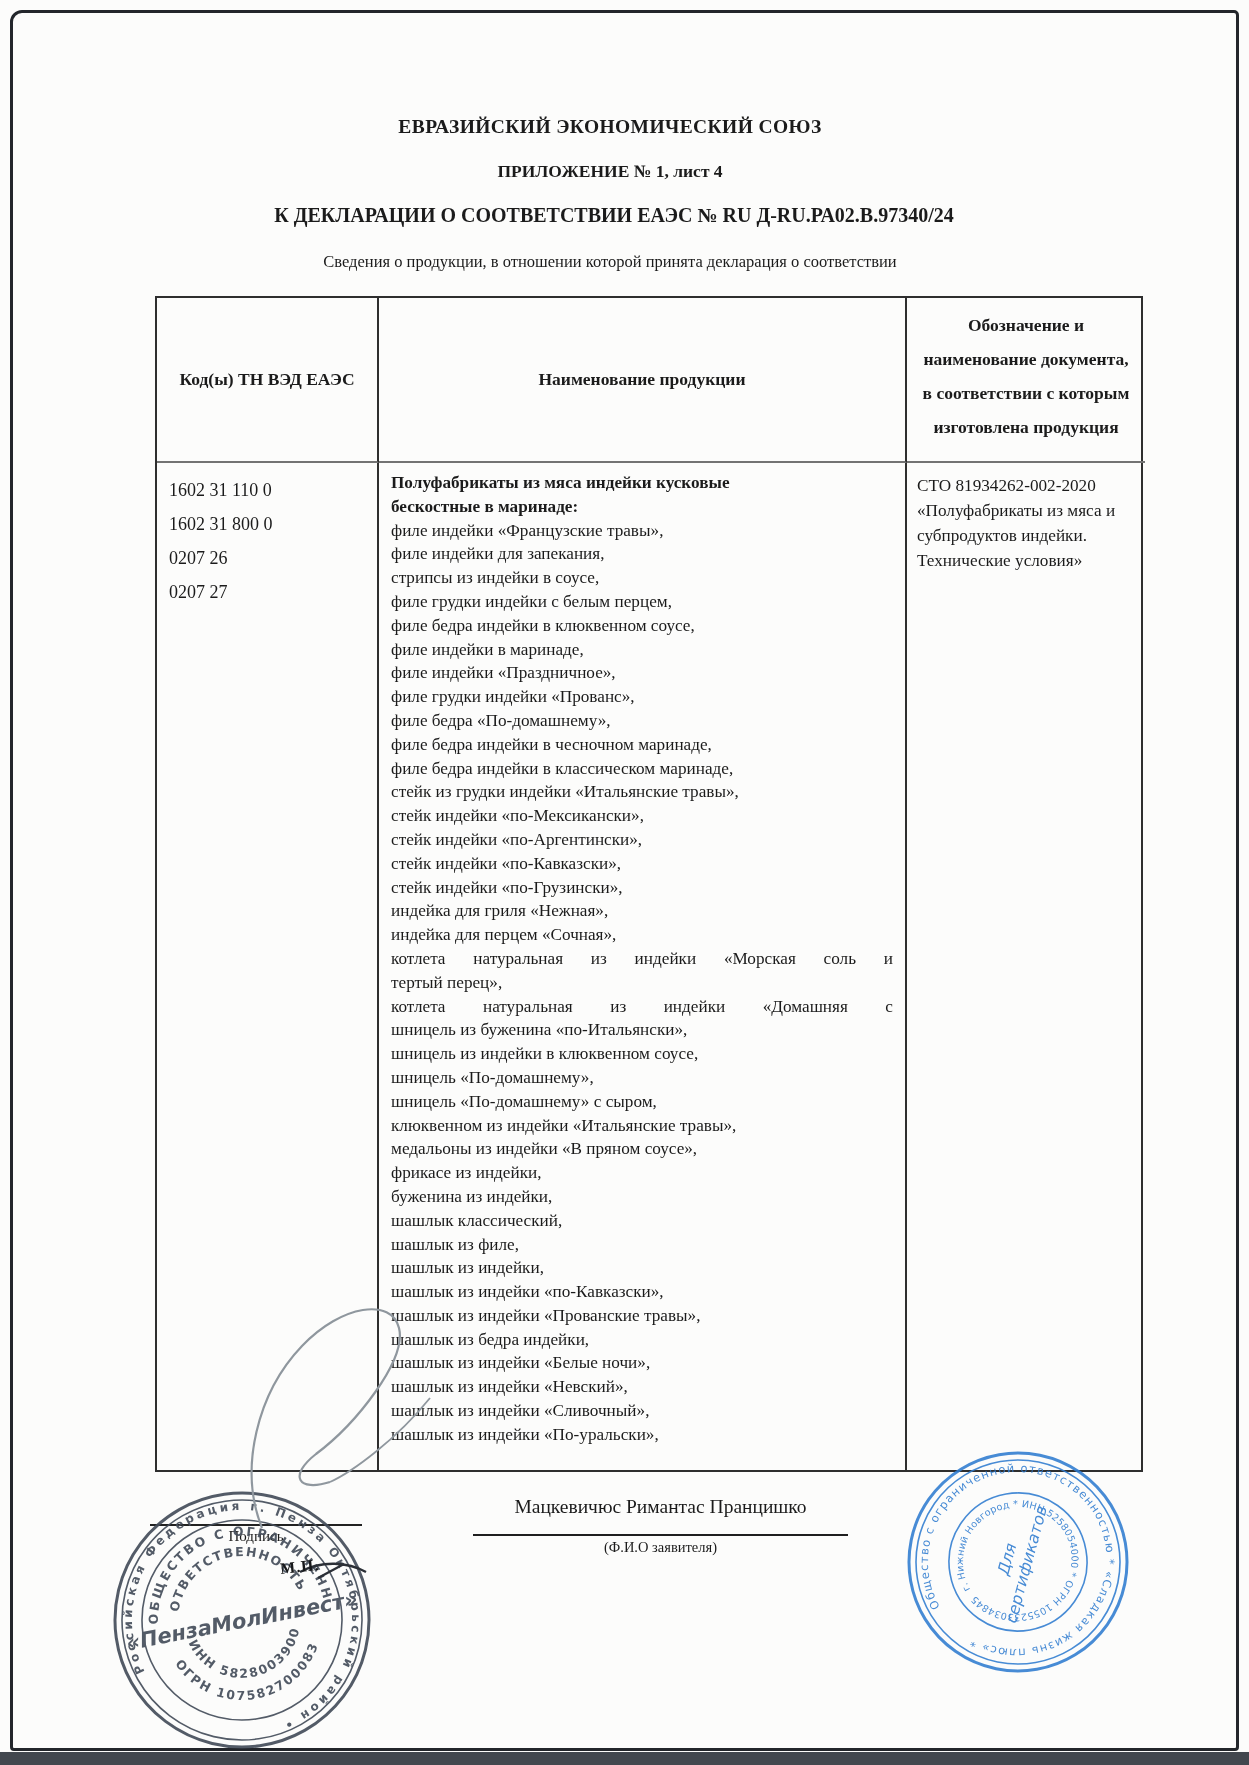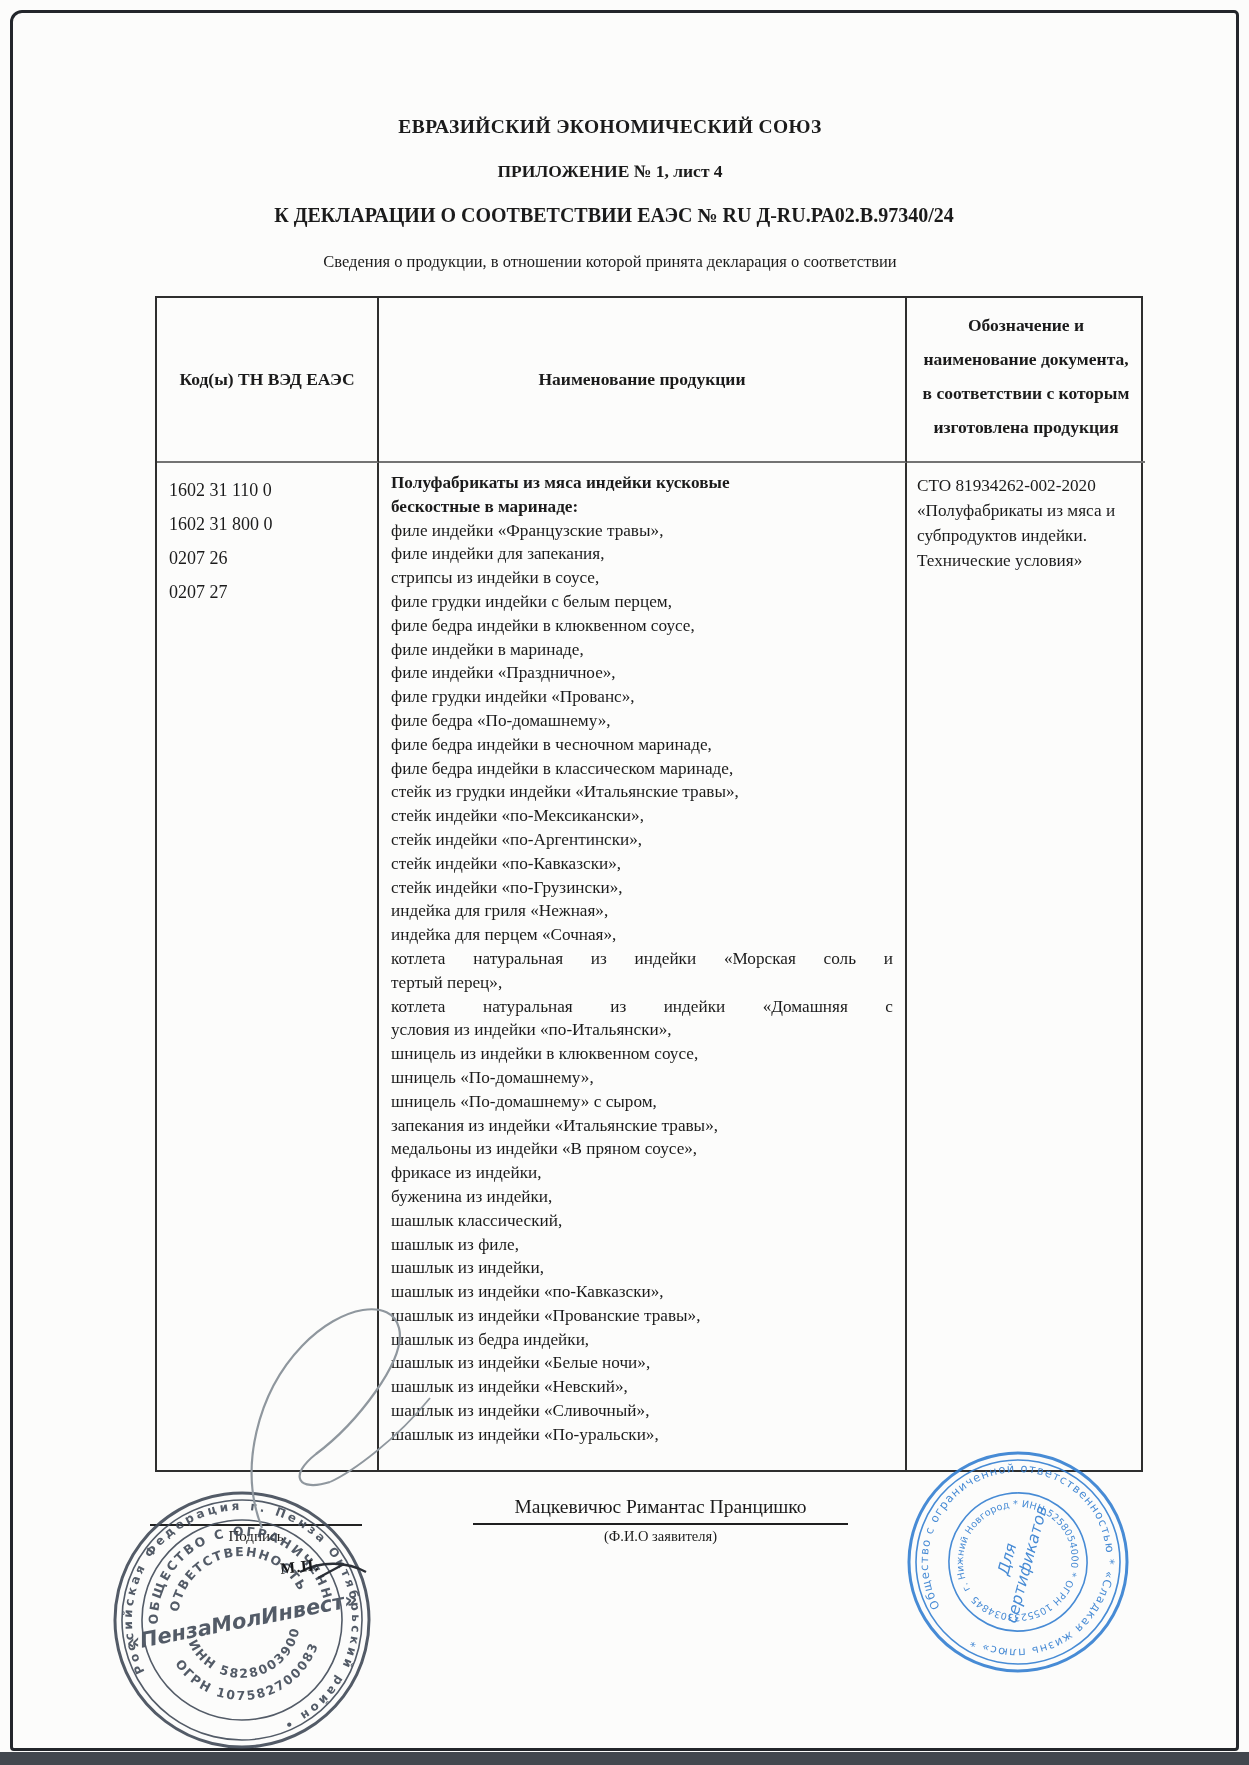--- a/index.html
+++ b/index.html
@@ -36,21 +36,21 @@
   .hcell{display:flex;align-items:center;justify-content:center;text-align:center;
     font-weight:bold;font-size:17.5px;line-height:1.95;padding:6px 10px;}
   .hcell.h3{align-items:flex-start;padding-top:10px;}
   .codes{padding:10px 8px 0 12px;font-size:18px;line-height:34px;white-space:nowrap;}
   .products{padding:8px 12px 0 12px;font-size:17.2px;line-height:23.8px;}
   .products .ptitle{font-weight:bold;}
   .products .spread{text-align:justify;text-align-last:justify;}
   .doccell{padding:10px 10px 0 10px;font-size:17.2px;line-height:25px;}
 
   .sig-name-block{position:absolute;left:473px;top:1496px;width:375px;text-align:center;z-index:4;}
-  .sig-name{display:block;font-size:19.5px;padding-bottom:5px;border-bottom:2px solid #1f1f1f;}
+  .sig-name{display:block;font-size:19.5px;padding-bottom:16px;border-bottom:2px solid #1f1f1f;}
   .sig-caption{display:block;font-size:14.5px;padding-top:3px;}
   .podpis-line{position:absolute;left:150px;top:1524px;width:212px;border-top:2px solid #222;z-index:1;}
   .podpis-label{position:absolute;left:150px;top:1528px;width:212px;text-align:center;font-size:15px;z-index:1;}
   .mp-mark{position:absolute;left:280px;top:1558px;font-size:16px;font-weight:bold;color:#17181a;
     transform:rotate(-6deg);z-index:5;letter-spacing:1px;}
 
   .stamp{position:absolute;z-index:3;}
   .stamp text{font-family:"DejaVu Sans","Liberation Sans",sans-serif;}
   .ls-ring{font-size:12px;letter-spacing:3.2px;font-weight:bold;}
   .ls-arc1{font-size:12.5px;letter-spacing:2.4px;font-weight:bold;}
@@ -103,25 +103,25 @@
       <div>стейк из грудки индейки «Итальянские травы»,</div>
       <div>стейк индейки «по-Мексикански»,</div>
       <div>стейк индейки «по-Аргентински»,</div>
       <div>стейк индейки «по-Кавказски»,</div>
       <div>стейк индейки «по-Грузински»,</div>
       <div>индейка для гриля «Нежная»,</div>
       <div>индейка для перцем «Сочная»,</div>
       <div class="spread">котлета натуральная из индейки «Морская соль и</div>
       <div>тертый перец»,</div>
       <div class="spread">котлета натуральная из индейки «Домашняя с</div>
-      <div>условия из индейки «по-Итальянски»,</div>
+      <div>шницель из буженина «по-Итальянски»,</div>
       <div>шницель из индейки в клюквенном соусе,</div>
       <div>шницель «По-домашнему»,</div>
       <div>шницель «По-домашнему» с сыром,</div>
-      <div>запекания из индейки «Итальянские травы»,</div>
+      <div>клюквенном из индейки «Итальянские травы»,</div>
       <div>медальоны из индейки «В пряном соусе»,</div>
       <div>фрикасе из индейки,</div>
       <div>буженина из индейки,</div>
       <div>шашлык классический,</div>
       <div>шашлык из филе,</div>
       <div>шашлык из индейки,</div>
       <div>шашлык из индейки «по-Кавказски»,</div>
       <div>шашлык из индейки «Прованские травы»,</div>
       <div>шашлык из бедра индейки,</div>
       <div>шашлык из индейки «Белые ночи»,</div>

